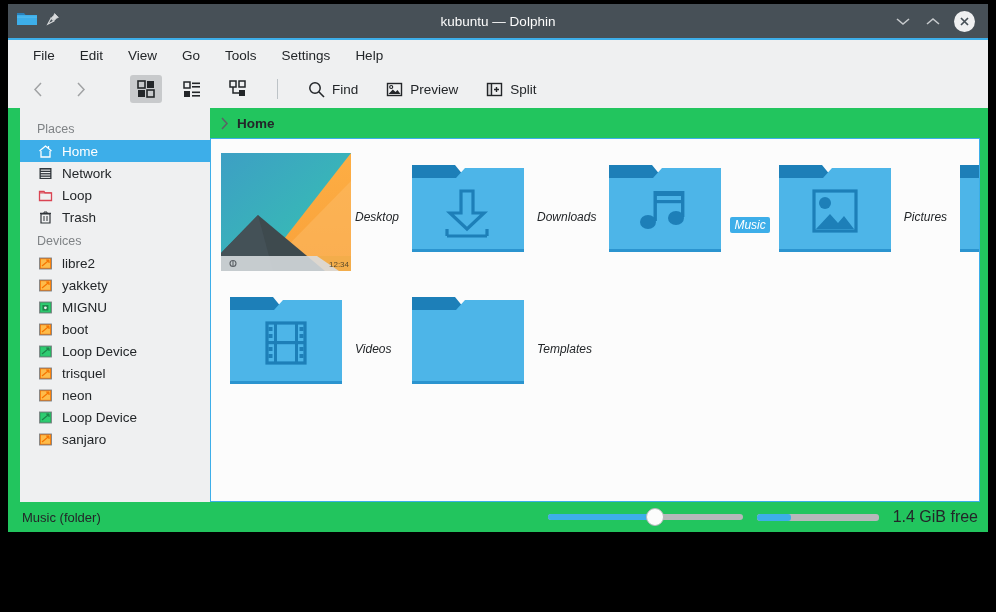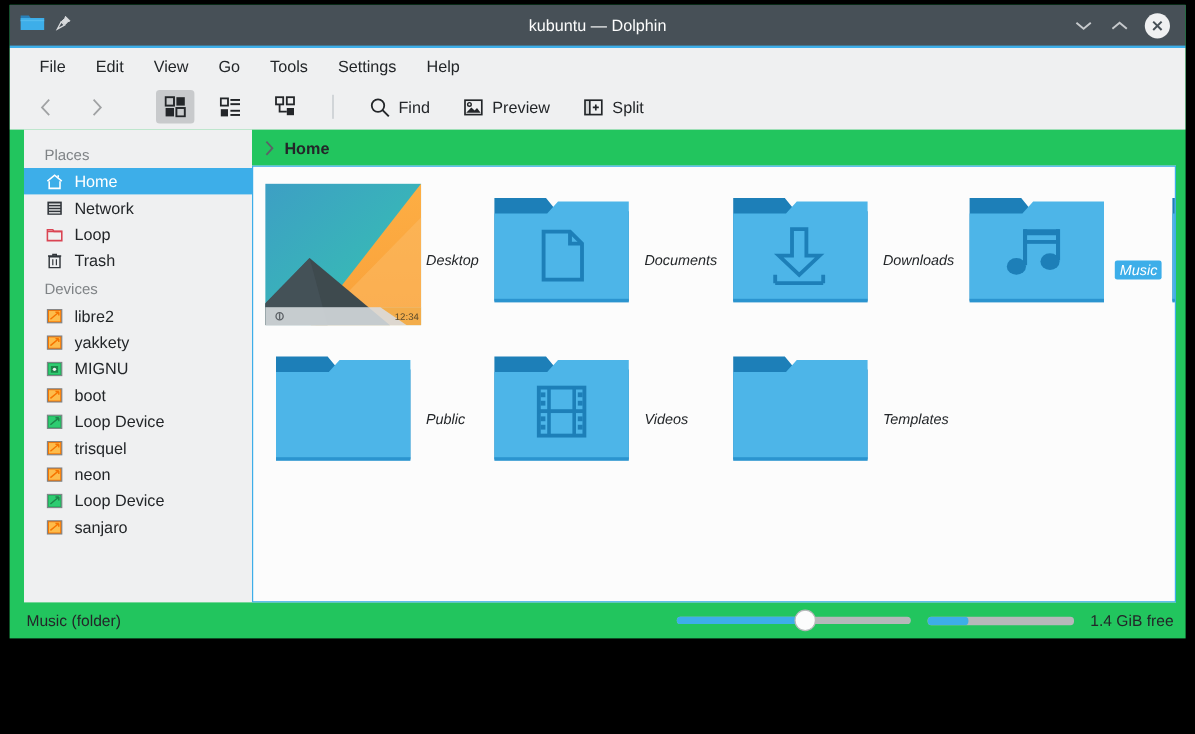--- a/index.html
+++ b/index.html
@@ -132,21 +132,21 @@
   .status-right { margin-left: auto; display: flex; align-items: center; gap: 14px; }
   .zoom-slider { width: 195px; height: 20px; position: relative; display: flex; align-items: center; }
   .zoom-track { position: absolute; left: 0; right: 0; height: 6px; background: #b6b8ba; border-radius: 3px; }
   .zoom-fill { position: absolute; left: 0; height: 6px; background: #3daee9; border-radius: 3px; }
   .zoom-handle {
     position: absolute; width: 18px; height: 18px; border-radius: 50%;
     background: #fcfcfc; border: 1px solid #b6b8ba;
   }
   .space-bar { width: 122px; height: 7px; background: #b6b8ba; border-radius: 3px; position: relative; overflow: hidden; }
   .space-fill { position: absolute; left: 0; top: 0; height: 100%; background: #3daee9; border-radius: 3px; }
-  .free-text { font-size: 13px; color: #232629; white-space: nowrap; }
+  .free-text { font-size: 16px; color: #232629; white-space: nowrap; }
 </style>
 </head>
 <body>
 
 <div id="window">
 
   <div id="titlebar">
     <div class="tb-left">
       <span>
         <svg width="20" height="16" viewBox="0 0 20 16">
@@ -459,34 +459,20 @@
                 <rect x="0" y="103" width="130" height="15" fill="#d8dde0" opacity="0.88"></rect>
                 <path d="M96 103 L130 103 L130 118 L118 118 Z" fill="#f5a93c" opacity="0.9"></path>
                 <circle cx="12" cy="110.5" r="3" fill="none" stroke="#5c6166" stroke-width="1.1"></circle>
                 <path d="M12 108 L12 113" stroke="#5c6166" stroke-width="1.1"></path>
                 <text x="118" y="114" font-family="Liberation Sans, sans-serif" font-size="8" fill="#5c4a2a" text-anchor="middle">12:34</text>
               </svg>
             </div>
             <div class="cell-label">Desktop</div>
           </div>
 
-          <div class="cell">
-            <div class="thumb">
-              <svg width="130" height="118" viewBox="0 0 130 118">
-                <path d="M9 12 h43 l9 11 h60 v75 h-112 z" fill="#1d7fb8"></path>
-                <path d="M9 25 h44 l9 -10 h59 v82 h-112 z" fill="#4db5e8"></path>
-                <rect x="9" y="96" width="112" height="3" fill="#2b94cf"></rect>
-                <g fill="none" stroke="#1d7fb8" stroke-width="3.2">
-                  <path d="M50 40 h22 l10 10 v30 h-32 z"></path>
-                  <path d="M72 40 v10 h10"></path>
-                </g>
-              </svg>
-            </div>
-            <div class="cell-label">Documents</div>
-          </div>
 
           <div class="cell">
             <div class="thumb">
               <svg width="130" height="118" viewBox="0 0 130 118">
                 <path d="M9 12 h43 l9 11 h60 v75 h-112 z" fill="#1d7fb8"></path>
                 <path d="M9 25 h44 l9 -10 h59 v82 h-112 z" fill="#4db5e8"></path>
                 <rect x="9" y="96" width="112" height="3" fill="#2b94cf"></rect>
                 <g fill="none" stroke="#1d7fb8" stroke-width="3.2">
                   <path d="M58 38 h12 v22 h11 L64 76 L47 60 h11 z"></path>
                   <path d="M44 83 v-7 M44 83 h40 M84 83 v-7"></path>

